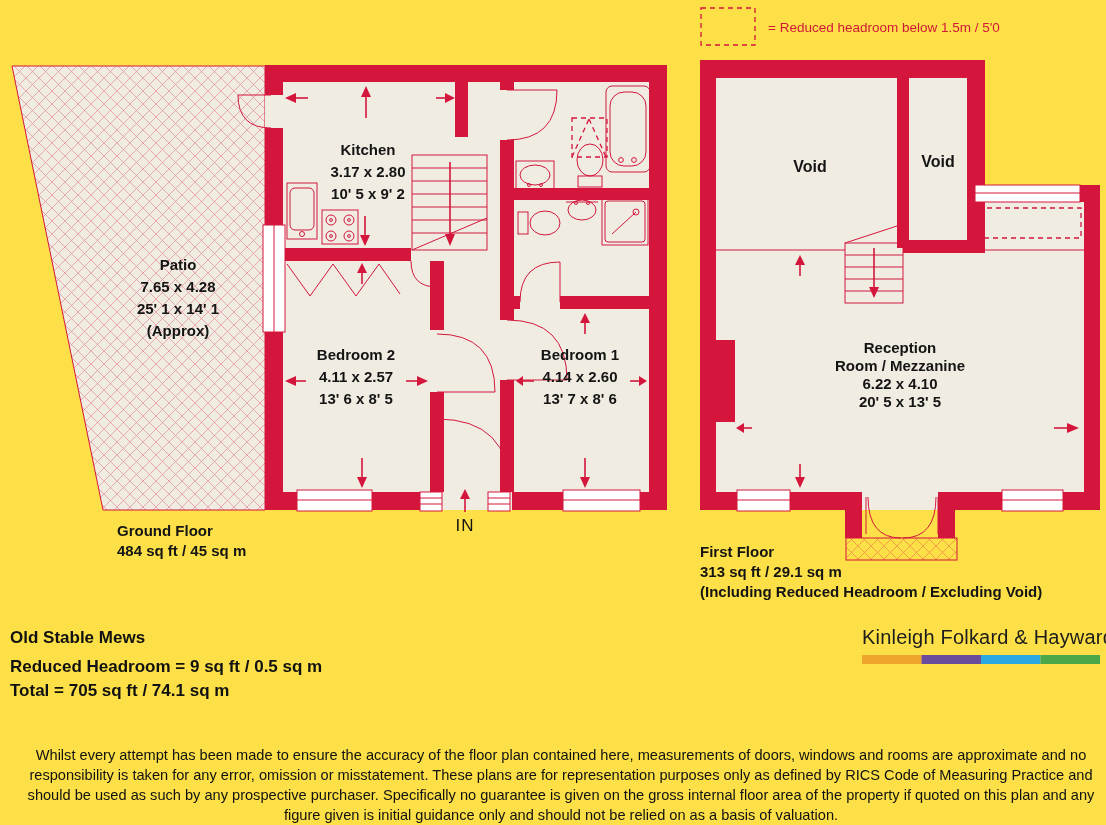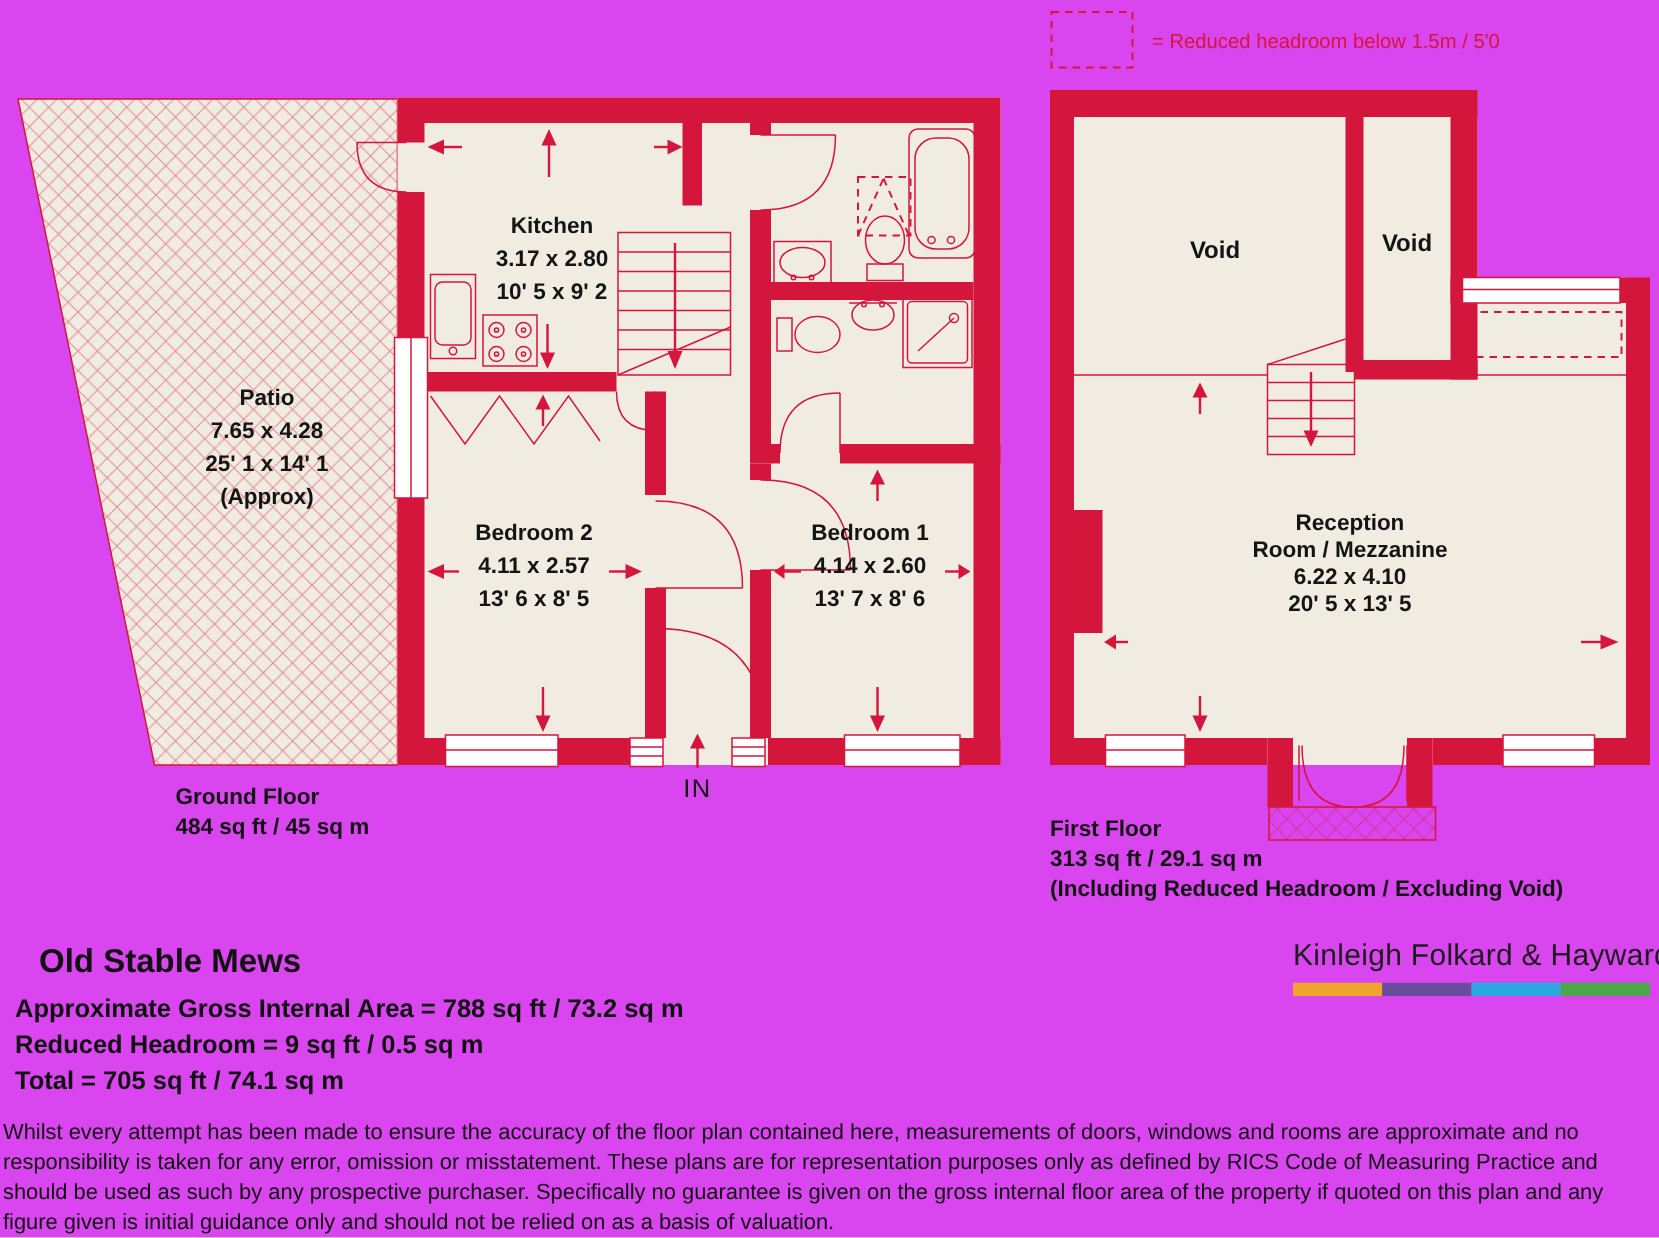--- a/index.html
+++ b/index.html
@@ -1,35 +1,35 @@
 <!DOCTYPE html>
 <html><head>
 <meta charset="utf-8">
 <style>
   html,body{margin:0;padding:0;background:#ffffff;}
-  .canvas{position:relative;width:1106px;height:825px;background:#d946ef;overflow:hidden;
+  .canvas{position:relative;width:1106px;height:825px;background:#fde047;overflow:hidden;
           font-family:"Liberation Sans",sans-serif;}
   svg text{font-family:"Liberation Sans",sans-serif;}
   .w{fill:#d4163c;}
   .thin2{stroke:#d4163c;stroke-width:1;fill:none;}
   .dash{stroke:#d4163c;stroke-width:1.3;fill:none;stroke-dasharray:5,4;}
   .win{fill:#ffffff;stroke:#d4163c;stroke-width:1;}
   .arr{stroke:#d4163c;stroke-width:1.6;fill:none;}
   .ah{fill:#d4163c;stroke:none;}
   .floorbg{fill:#f0ece2;}
   .rl{font-size:15px;font-weight:bold;fill:#141414;text-anchor:middle;}
   .voidl{font-size:16px;font-weight:bold;fill:#141414;text-anchor:middle;}
   .fl{font-size:15px;font-weight:bold;fill:#141414;text-anchor:start;}
   .inl{font-size:17px;fill:#141414;text-anchor:middle;letter-spacing:1px;}
   .legt{font-size:13.5px;fill:#d4163c;text-anchor:start;}
   .summary{position:absolute;left:10px;top:628px;width:850px;color:#111;}
-  .summary .t1{font-size:22px;font-weight:bold;margin:0 0 9px 16px;}
+  .summary .t1{font-size:17px;font-weight:bold;margin:0 0 9px 0;}
   .summary .t2{font-size:17px;font-weight:bold;margin:0 0 4px 0;}
-  .disclaimer{position:absolute;left:2px;top:745px;width:1092px;font-size:14.6px;
-              line-height:20px;color:#111;}
+  .disclaimer{position:absolute;left:15px;top:745px;width:1092px;font-size:14.6px;
+              line-height:20px;color:#111;text-align:center;}
   .brand{position:absolute;right:4px;top:626px;width:240px;text-align:right;}
   .brand .bn{font-size:20px;color:#1c1c1c;letter-spacing:0.2px;white-space:nowrap;}
   .brand svg{display:block;margin-top:6px;}
 </style>
 </head>
 <body>
 
 <div class="canvas">
 
 <svg width="1106" height="612" viewBox="0 0 1106 612">
@@ -351,21 +351,20 @@
       <text x="700" y="557" class="fl">First Floor</text>
       <text x="700" y="577" class="fl">313 sq ft / 29.1 sq m</text>
       <text x="700" y="597" class="fl">(Including Reduced Headroom / Excluding Void)</text>
     </g>
   </g>
 </svg>
 
 
 <div class="summary">
   <div class="t1">Old Stable Mews</div>
-  <div class="t2">Approximate Gross Internal Area = 788 sq ft / 73.2 sq m</div>
   <div class="t2">Reduced Headroom = 9 sq ft / 0.5 sq m</div>
   <div class="t2">Total = 705 sq ft / 74.1 sq m</div>
 </div>
 
 <div class="disclaimer">Whilst every attempt has been made to ensure the accuracy of the floor plan contained here, measurements of doors, windows and rooms are approximate and no responsibility is taken for any error, omission or misstatement. These plans are for representation purposes only as defined by RICS Code of Measuring Practice and should be used as such by any prospective purchaser. Specifically no guarantee is given on the gross internal floor area of the property if quoted on this plan and any figure given is initial guidance only and should not be relied on as a basis of valuation.</div>
 
 
 <div class="brand">
   <div class="bn">Kinleigh Folkard &amp; Hayward</div>
   <svg width="238" height="9" viewBox="0 0 238 9">

